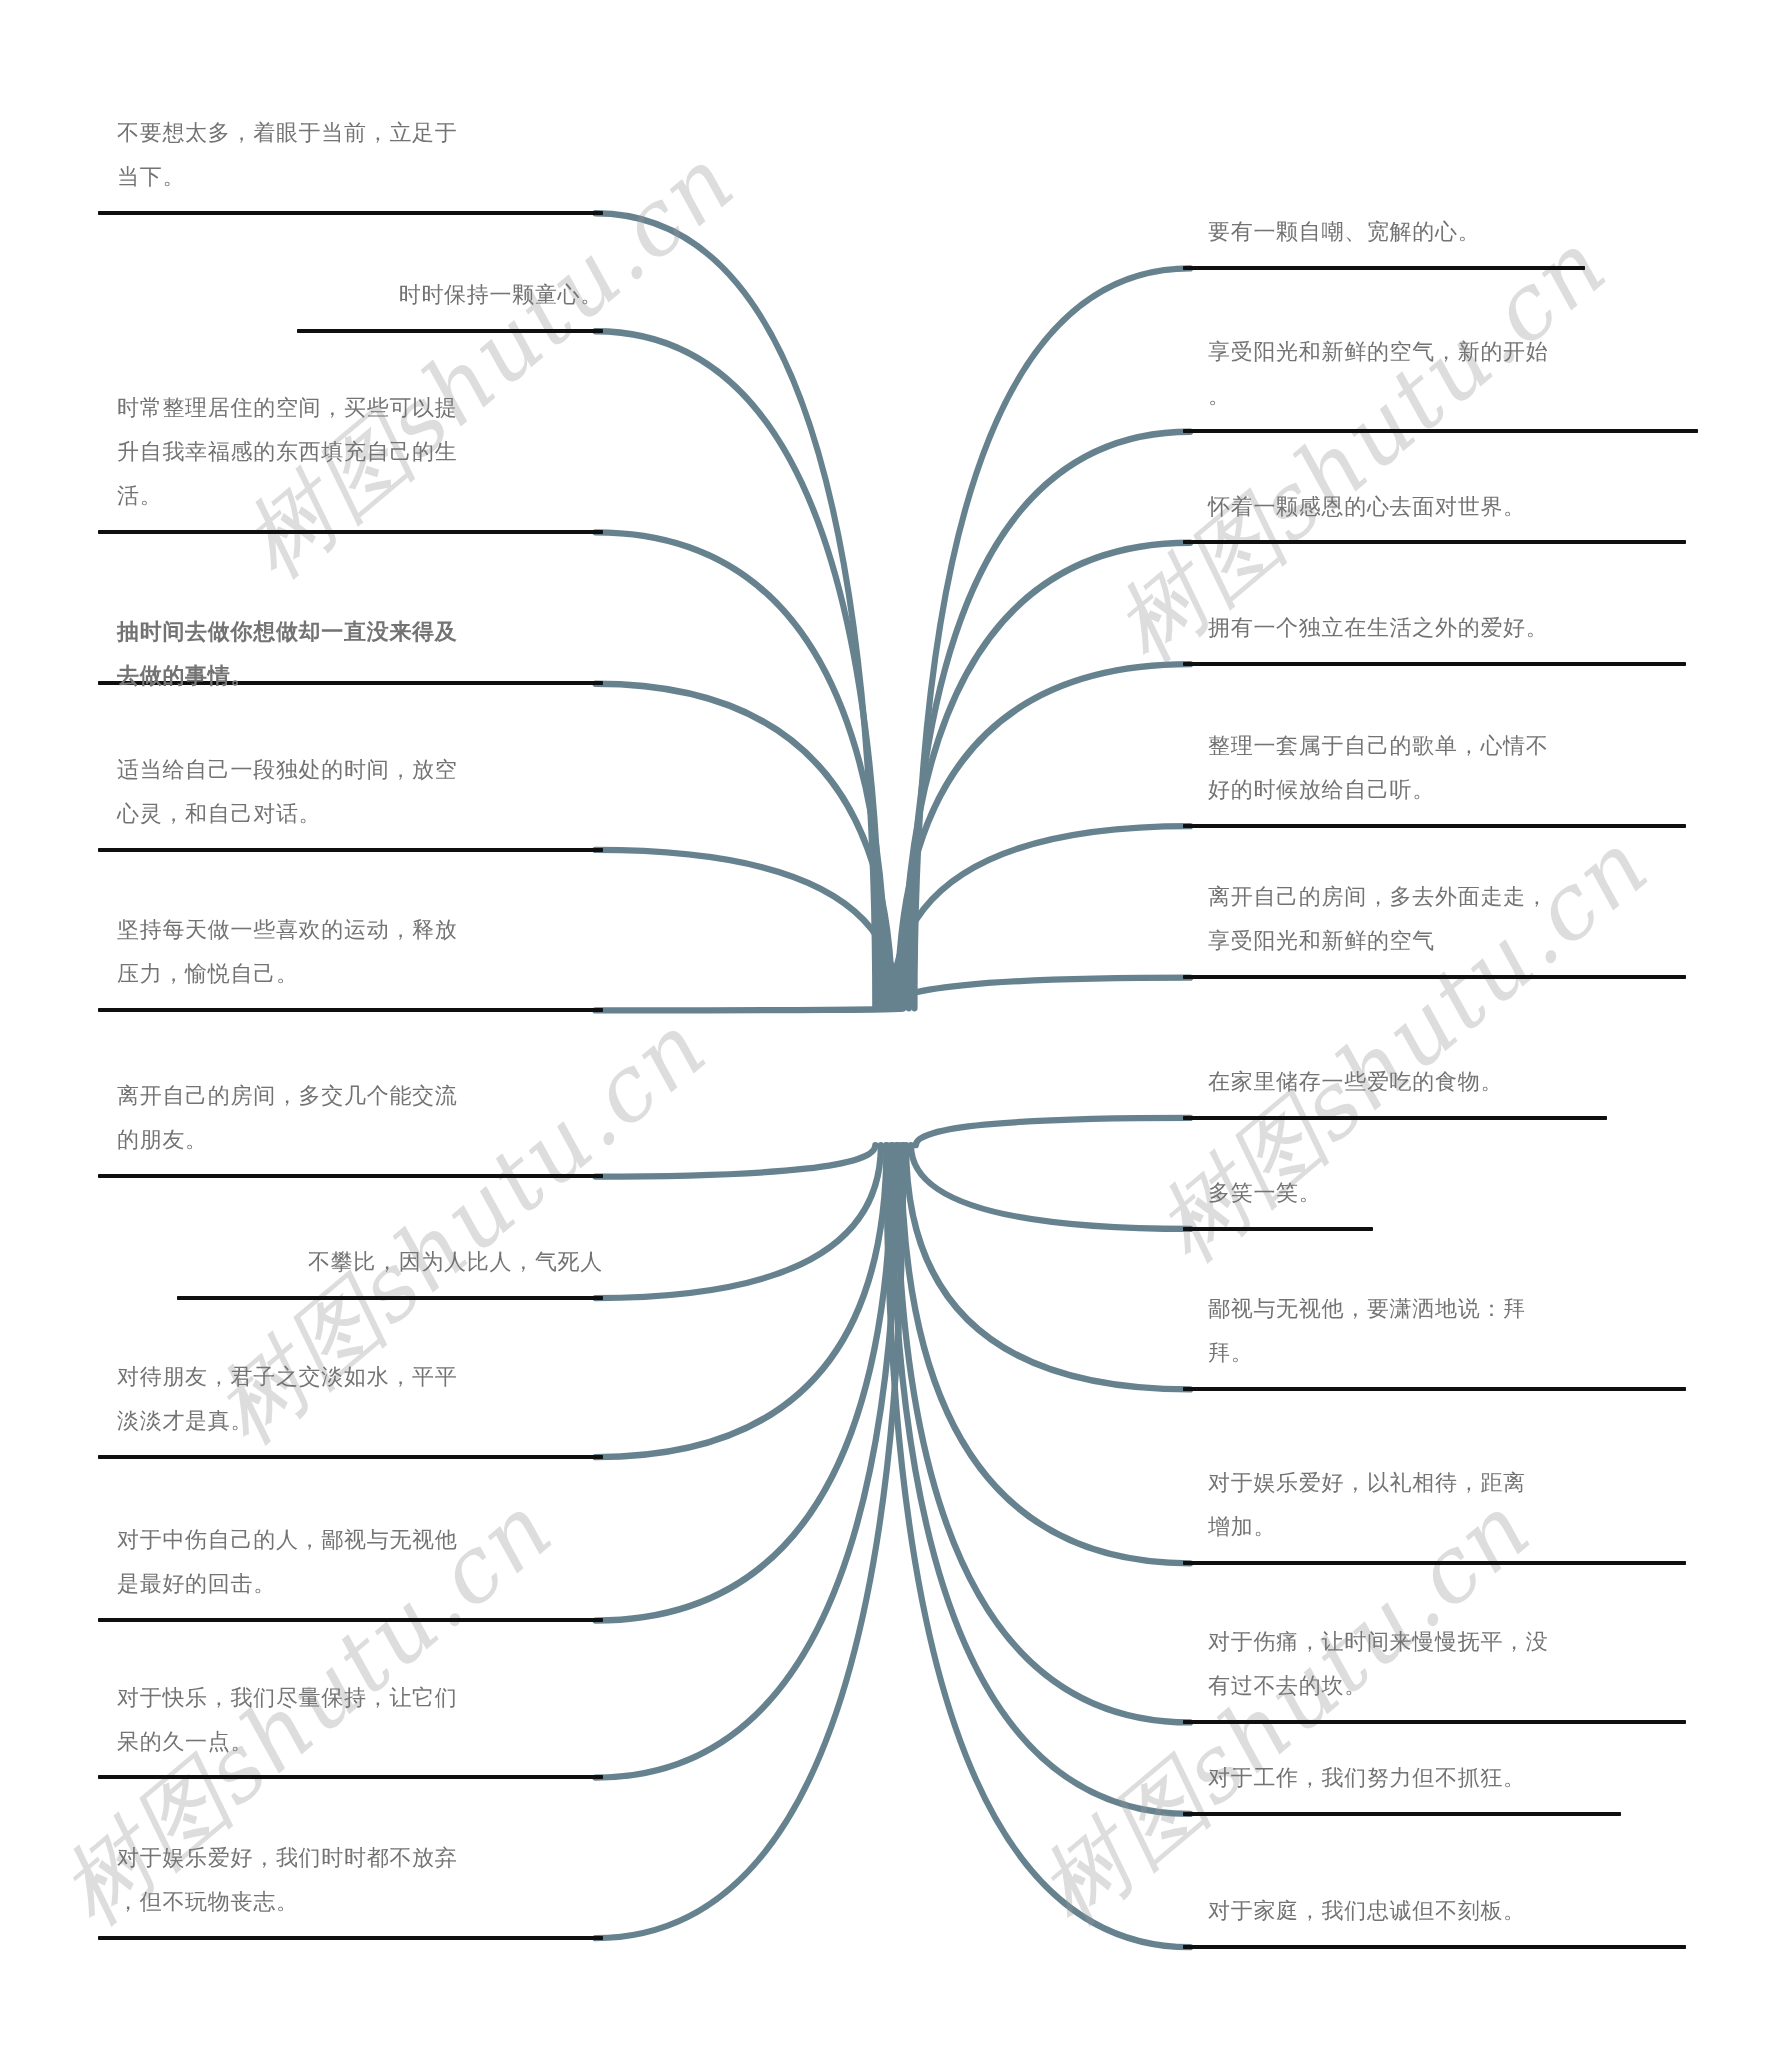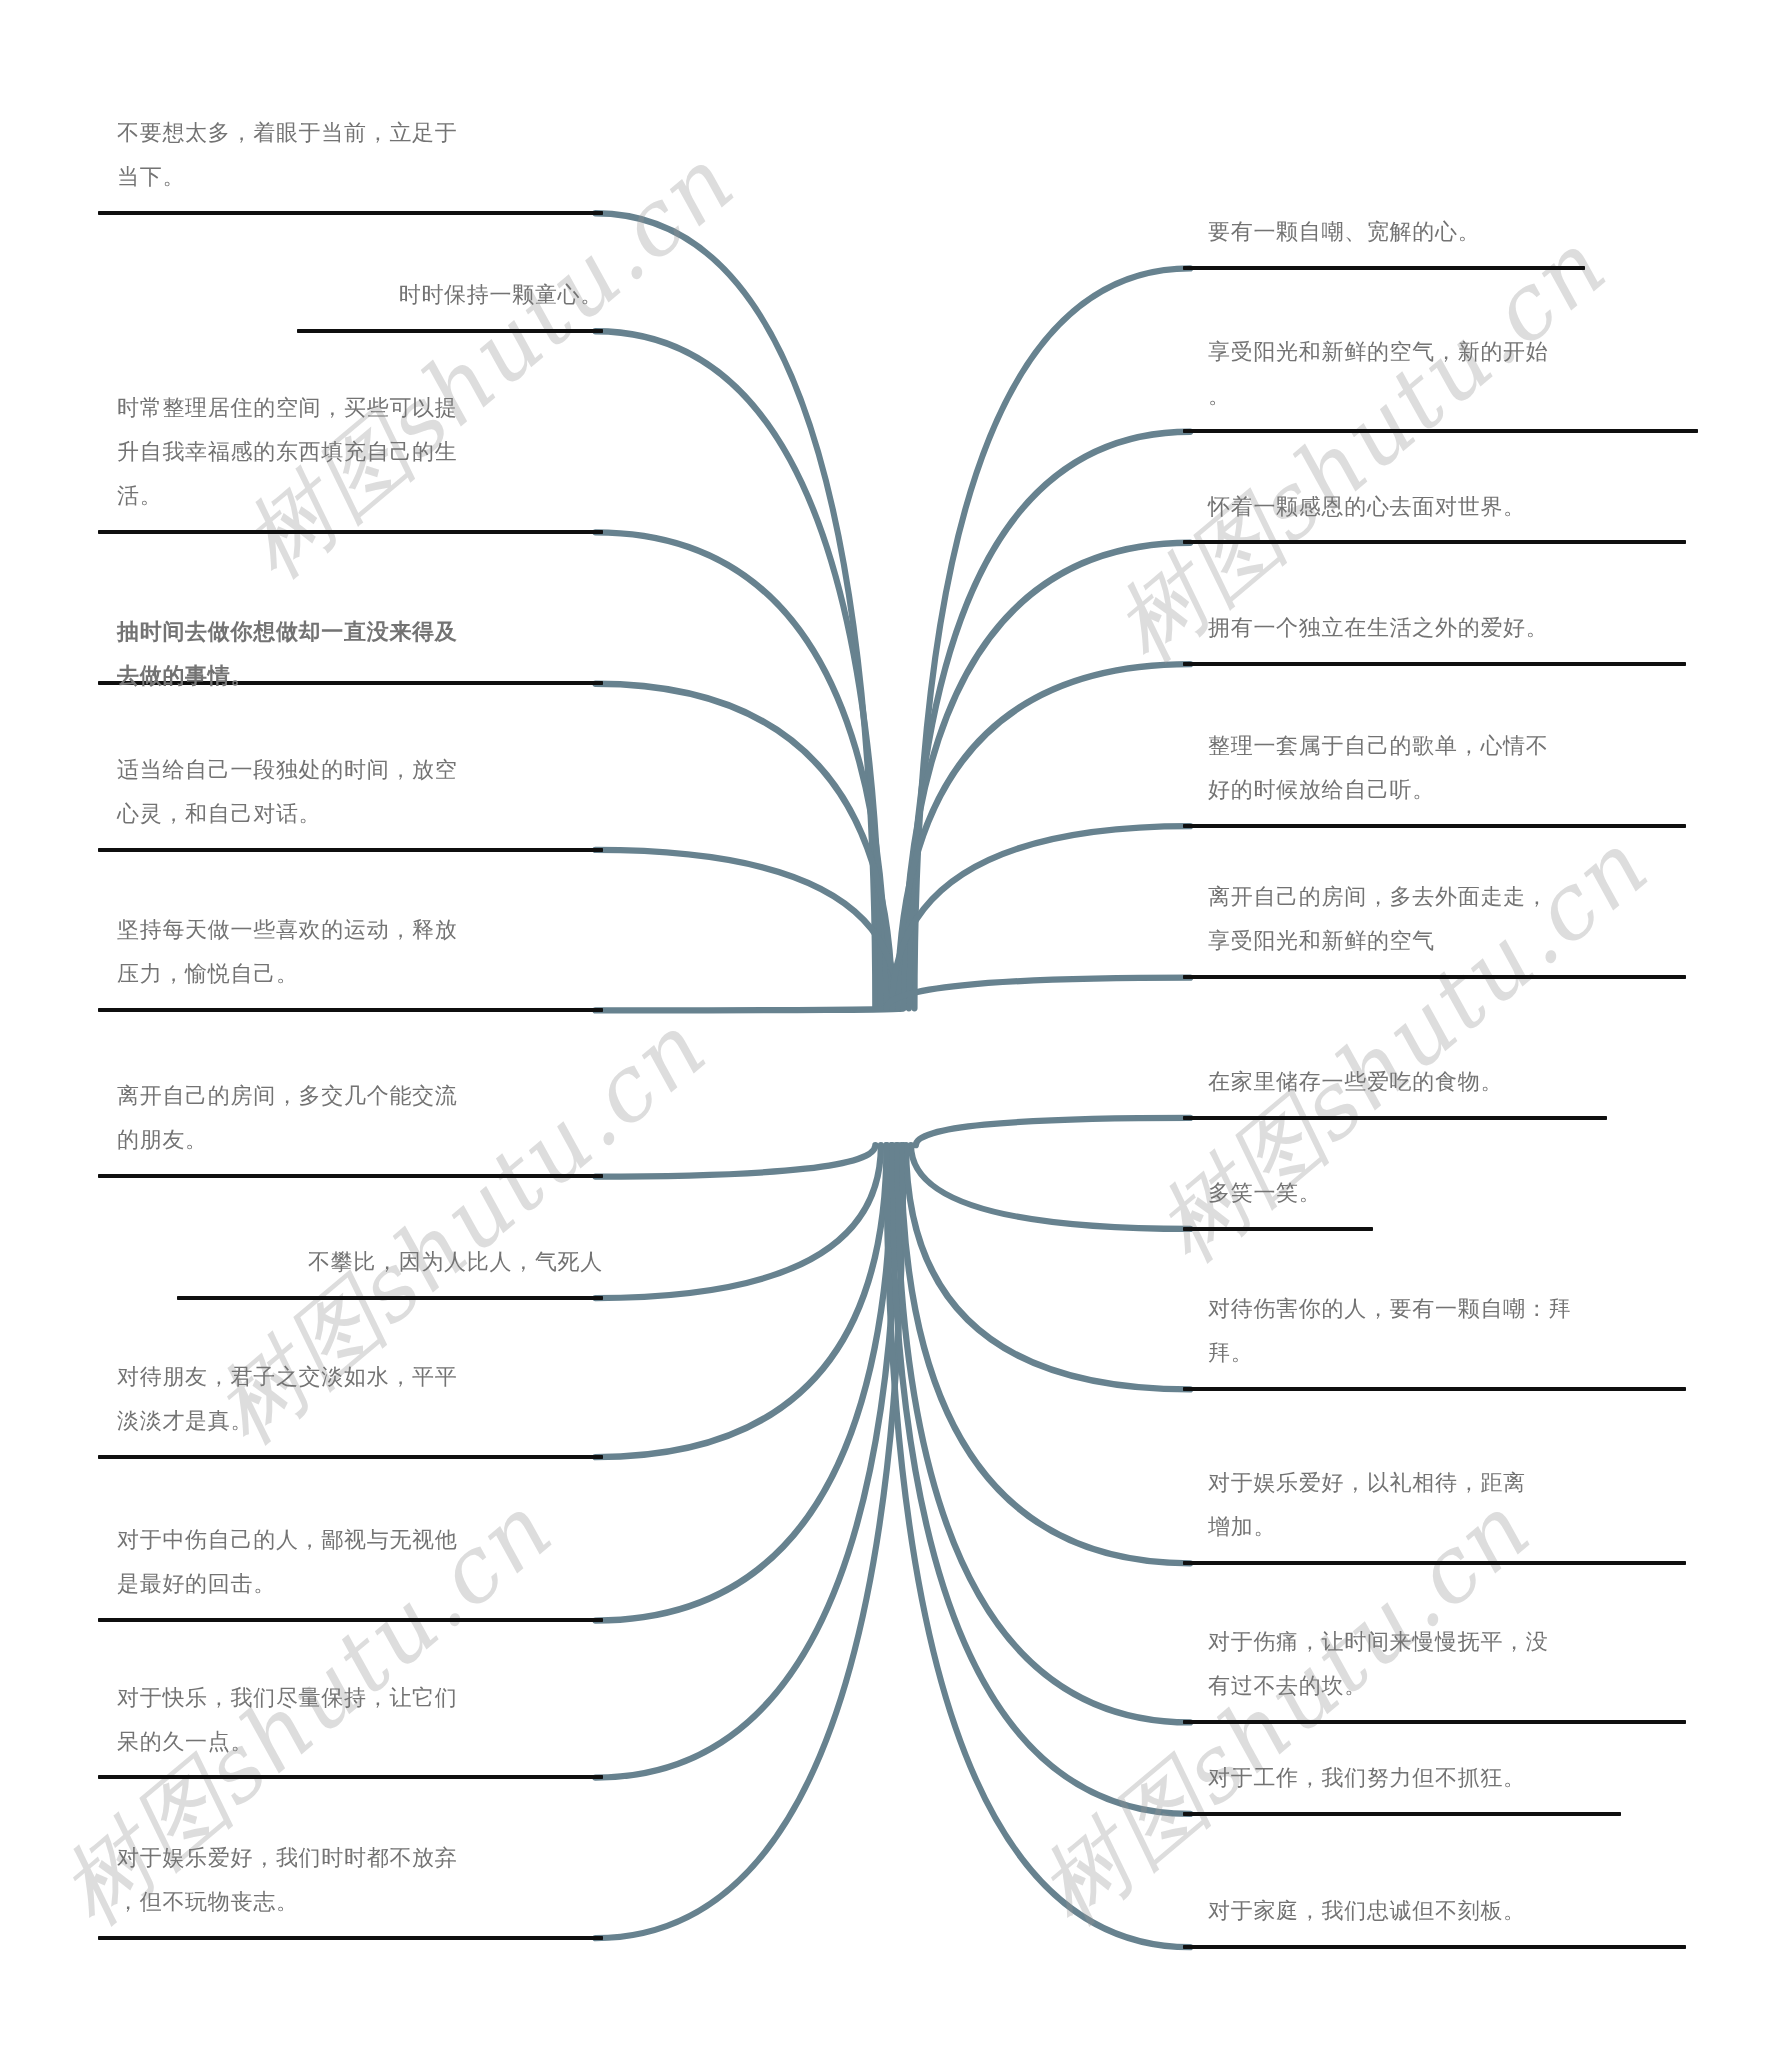--- a/index.html
+++ b/index.html
@@ -143,21 +143,21 @@
       <div class="ntext" style="left: 1208px; width: 489px; top: 724px;">整理一套属于自己的歌单，心情不
 好的时候放给自己听。</div>
       <div class="uline" style="left: 1183px; top: 975px; width: 503px;"></div>
       <div class="ntext" style="left: 1208px; width: 489px; top: 875px;">离开自己的房间，多去外面走走，
 享受阳光和新鲜的空气</div>
       <div class="uline" style="left: 1183px; top: 1116px; width: 424px;"></div>
       <div class="ntext" style="left: 1208px; width: 489px; top: 1060px;">在家里储存一些爱吃的食物。</div>
       <div class="uline" style="left: 1183px; top: 1227px; width: 190px;"></div>
       <div class="ntext" style="left: 1208px; width: 489px; top: 1171px;">多笑一笑。</div>
       <div class="uline" style="left: 1183px; top: 1387px; width: 503px;"></div>
-      <div class="ntext" style="left: 1208px; width: 489px; top: 1287px;">对待伤害你的人，要有一颗自嘲：拜
+      <div class="ntext" style="left: 1208px; width: 489px; top: 1287px;">鄙视与无视他，要潇洒地说：拜
 拜。</div>
       <div class="uline" style="left: 1183px; top: 1561px; width: 503px;"></div>
       <div class="ntext" style="left: 1208px; width: 489px; top: 1461px;">对于娱乐爱好，以礼相待，距离
 增加。</div>
       <div class="uline" style="left: 1183px; top: 1720px; width: 503px;"></div>
       <div class="ntext" style="left: 1208px; width: 489px; top: 1620px;">对于伤痛，让时间来慢慢抚平，没
 有过不去的坎。</div>
       <div class="uline" style="left: 1183px; top: 1812px; width: 438px;"></div>
       <div class="ntext" style="left: 1208px; width: 489px; top: 1756px;">对于工作，我们努力但不抓狂。</div>
       <div class="uline" style="left: 1183px; top: 1945px; width: 503px;"></div>

